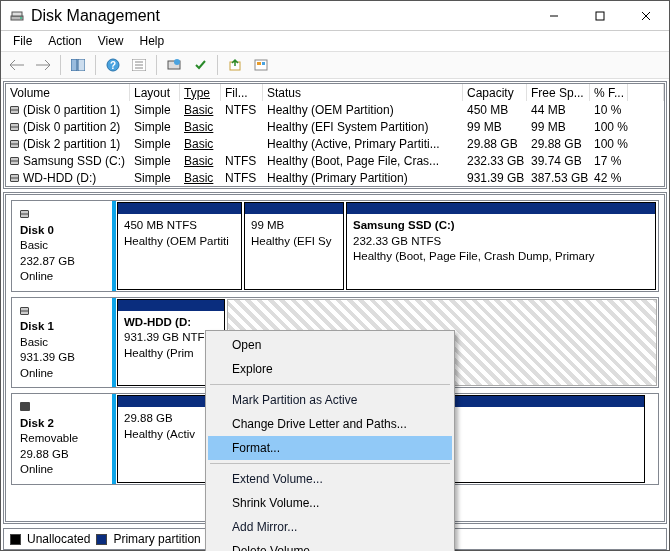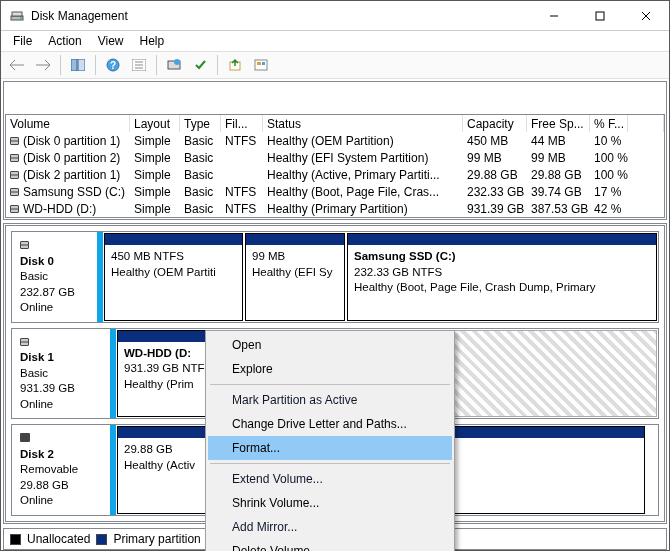--- a/index.html
+++ b/index.html
@@ -1,39 +1,39 @@
 <!DOCTYPE html>
 <html><head>
 <meta charset="utf-8">
 <style>
   * { box-sizing: border-box; }
   html, body { margin:0; padding:0; font-family: "Segoe UI", Tahoma, sans-serif; font-size:12px; color:#000; background:#fff; }
   .window { width:670px; height:551px; border:1px solid #565656; display:flex; flex-direction:column; background:#fff; }
   .titlebar { height:30px; background:#fff; display:flex; align-items:center; border-bottom:1px solid #ccc; }
   .titlebar .app-icon { width:16px; height:16px; margin:0 6px 0 8px; display:flex; }
-  .titlebar .title { flex:1; font-size:12px; }
+  .titlebar .title { flex:1; font-size:16px; }
   .titlebar .winbtn { width:46px; height:30px; display:flex; align-items:center; justify-content:center; }
   .menubar { height:20px; display:flex; align-items:center; padding:0 4px; gap:0; }
   .menubar .mitem { padding:8px 8px; }
   .toolbar { height:28px; border-top:1px solid #e0e0e0; border-bottom:1px solid #e0e0e0; display:flex; align-items:center; padding:0 4px; gap:2px; background:#fafafa;}
   .tbtn { width:24px; height:24px; display:flex; align-items:center; justify-content:center; border:1px solid transparent; }
   .tsep { width:1px; height:20px; background:#ccc; margin:0 3px; }
   .content { flex:1; display:flex; flex-direction:column; overflow:hidden; padding:2px 2px 0 2px; }
   .vol-section { border:1px solid #828790; padding:1px; }
-  .vol-list { border:1px solid #828790;margin-top:31px; }
+  .vol-list { border:1px solid #828790; }
   .vol-head, .vol-row { display:flex; height:17px; align-items:center; white-space:nowrap; overflow:hidden; }
   .vol-head { background:#fff; }
   .vol-head .col { border-right:1px solid #e0e0e0; padding:1px 4px; height:100%; display:flex; align-items:center; overflow:hidden; cursor:default;}
   .vol-row .col { padding:1px 4px; display:flex; align-items:center; overflow:hidden; white-space:nowrap; text-overflow:clip; height:100%;}
-  .c-vol{width:124px;} .c-lay{width:50px;} .c-typ{width:41px;} .c-fs{width:42px;} .c-st{width:200px;} .c-cap{width:64px;} .c-free{width:63px;} .c-pct{width:38px;}
+  .c-vol{width:124px;} .c-lay{width:50px;} .c-typ{width:41px;text-decoration:underline;} .c-fs{width:42px;} .c-st{width:200px;} .c-cap{width:64px;} .c-free{width:63px;} .c-pct{width:38px;}
   .disk-icon { width:9px; height:8px; display:inline-block; margin-right:4px; background:linear-gradient(#ccc 0 40%, #888 40% 60%, #ccc 60% 100%); border:1px solid #444; border-radius:1px;}
   .graph-section { flex:1; border:1px solid #828790; margin-top:3px; padding:1px; overflow:hidden; }
   .graph-inner { border:1px solid #828790; height:100%; overflow:hidden; position:relative;}
   .disk-block { display:flex; border:1px solid #828790; margin:5px; }
-  .disk-label { width:104px; padding:6px 8px; border-right:6px solid #0ea5e9; font-size:11.5px; line-height:1.35; }
+  .disk-label { width:104px; padding:6px 8px; border-right:4px solid #0ea5e9; font-size:11.5px; line-height:1.35; }
   .disk-label b { display:block; font-weight:bold; }
   .disk-parts { flex:1; position:relative; display:flex; gap:0; }
   .part { border:1px solid #000; margin:1px; display:flex; flex-direction:column; overflow:hidden;}
   .part .part-header{ height:11px; background:#0a2d7e; }
   .part .part-body { flex:1; padding:4px 6px; font-size:11.5px; line-height:1.35; white-space:nowrap; overflow:hidden;}
   .part .part-body b{ font-weight:bold;}
   .disk-grid { flex:1; background:repeating-linear-gradient(45deg,#ddd 0,#ddd 4px,#fff 4px,#fff 8px); margin:1px; border:1px solid #aaa;}
   .legend { height:22px; border:1px solid #828790; margin-top:4px; display:flex; align-items:center; padding:0 6px; gap:6px; overflow:hidden;}
   .legend .sw { width:11px; height:11px; border:1px solid #444; }
   .context-menu { position:absolute; background:#f0f0f0; border:1px solid #a0a0a0; box-shadow:3px 3px 4px rgba(0,0,0,.3); padding:2px; width:250px; z-index:50;}
@@ -226,21 +226,21 @@
             </div>
           </div>
       </div>
     </div>
 
     <div class="graph-section">
       <div class="graph-inner" id="g-inner">
           <div class="disk-block">
             <div class="disk-label"><span class="disk-icon"></span><b>Disk 0</b><span>Basic</span><br><span>232.87 GB</span><br><span>Online</span></div>
             <div class="disk-parts">
-              <div class="part" style="width: 139px;">
+              <div class="part" style="width: 125px;">
                 <div class="part-header"></div>
                 <div class="part-body"><span>450 MB NTFS</span><br><span>Healthy (OEM Partiti</span></div>
               </div>
               <div class="part" style="width: 100px;">
                 <div class="part-header"></div>
                 <div class="part-body"><span>99 MB</span><br><span>Healthy (EFI Sy</span></div>
               </div>
               <div class="part" style="width: 310px;">
                 <div class="part-header"></div>
                 <div class="part-body"><b>Samsung SSD  (C:)</b><br><span>232.33 GB NTFS</span><br><span>Healthy (Boot, Page File, Crash Dump, Primary</span></div>

